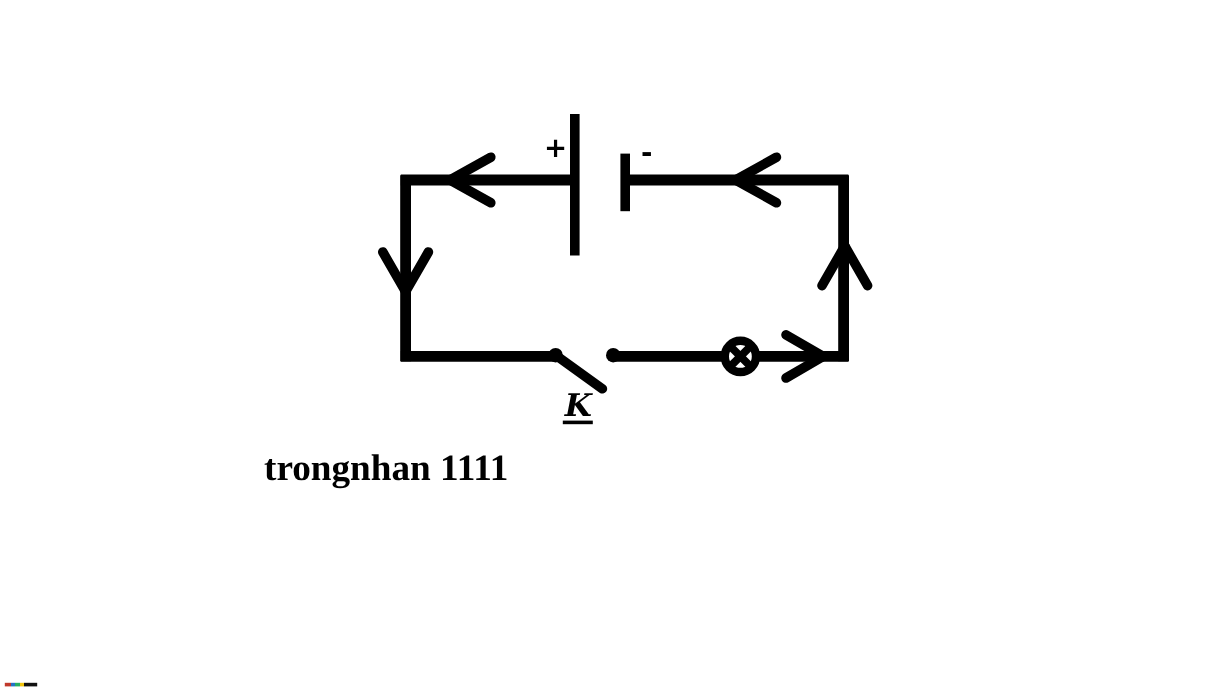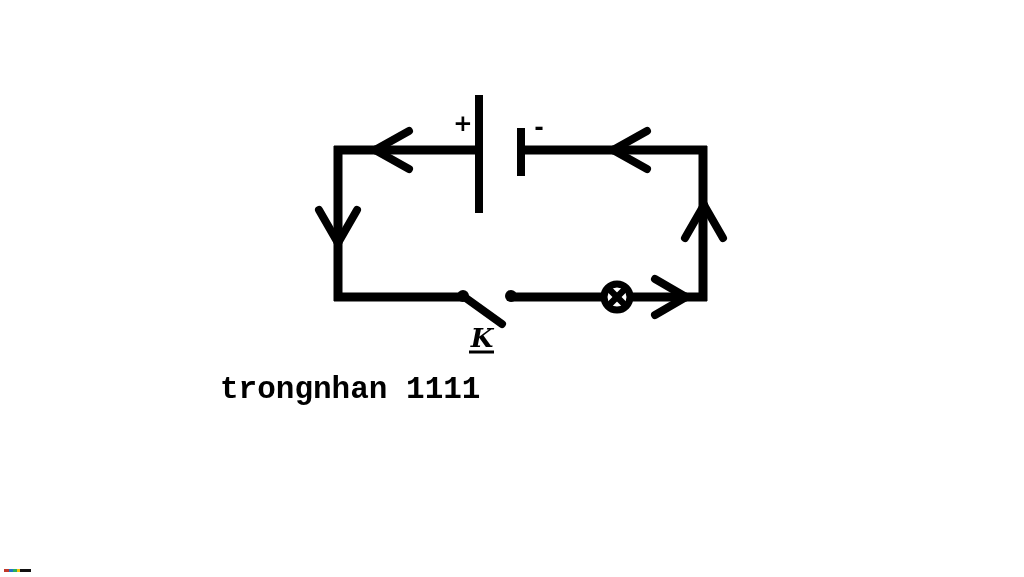--- a/index.html
+++ b/index.html
@@ -23,21 +23,21 @@
   }
   svg.diagram {
     display: block;
     width: 1024px;
     height: 577px;
   }
   .caption {
     position: absolute;
     left: 220px;
     top: 374px;
-    font-family: Liberation Mono, monospace;
+    font-family: Liberation Serif, serif;
     font-weight: bold;
     font-size: 31px;
     line-height: 1;
     color: #000000;
     letter-spacing: 0px;
     white-space: nowrap;
   }
   .artifact {
     position: absolute;
     left: 4px;

